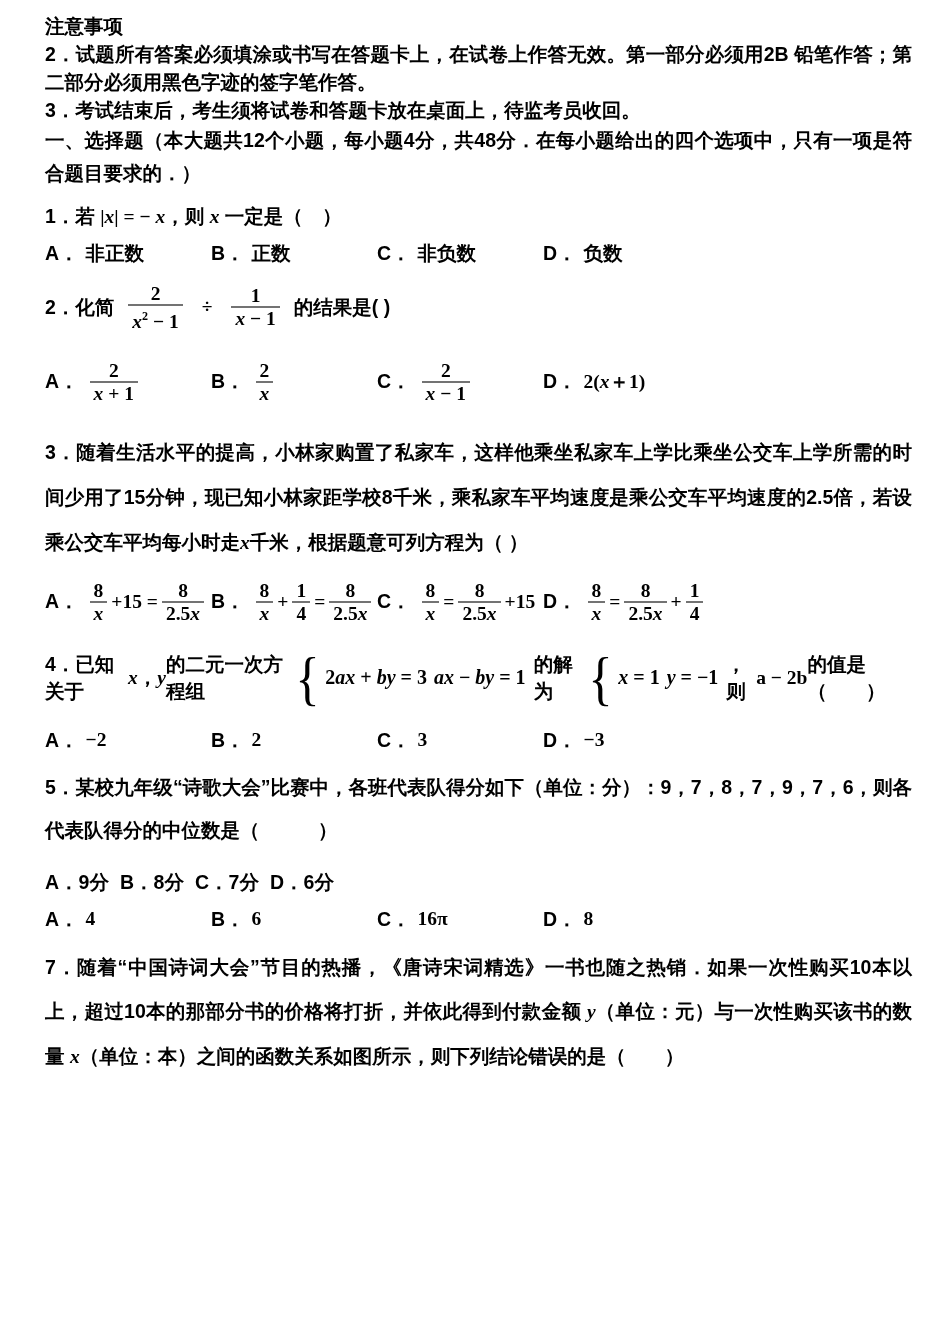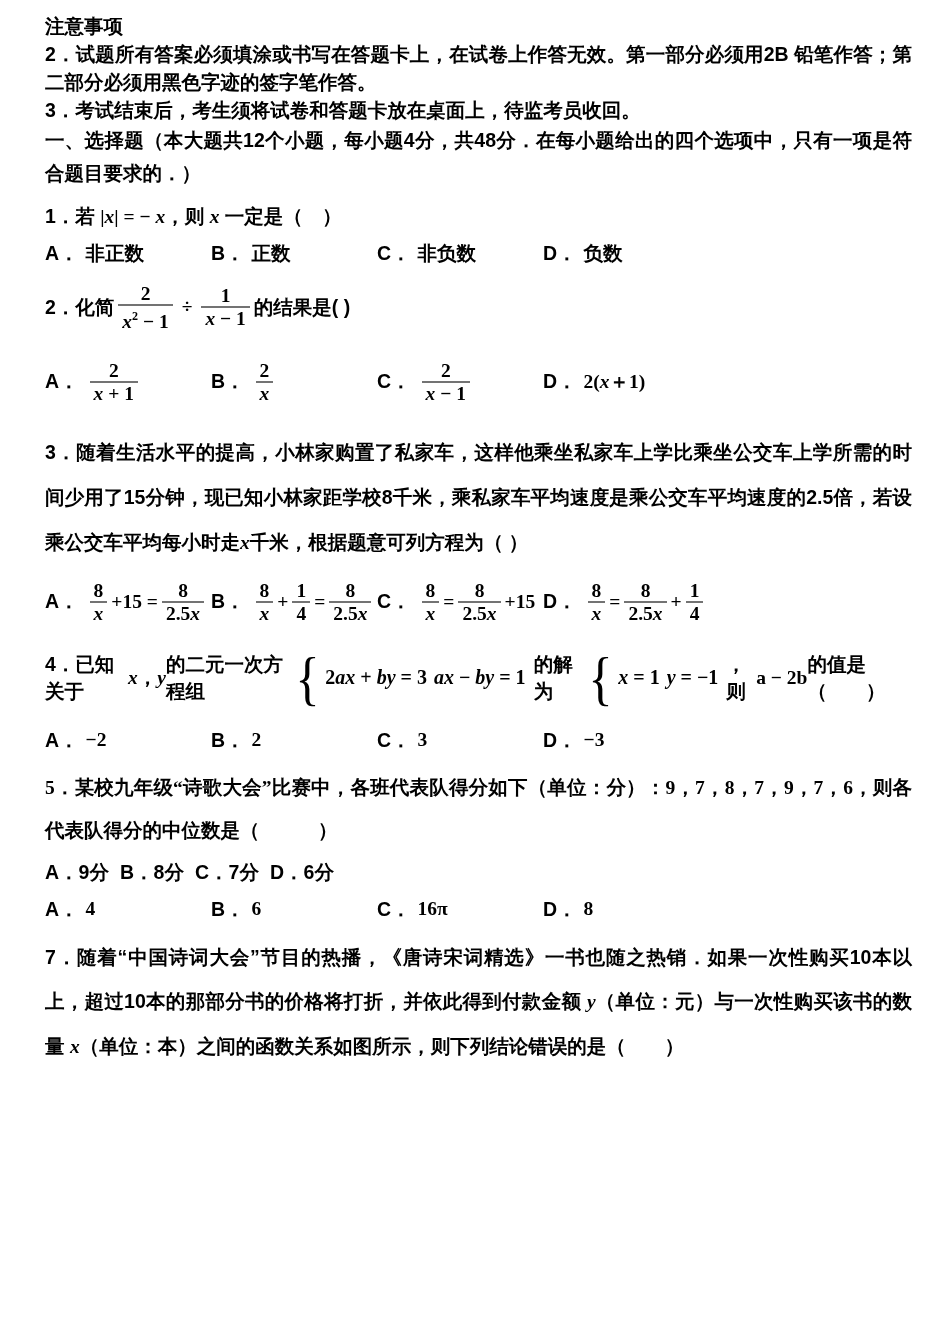--- a/index.html
+++ b/index.html
@@ -55,28 +55,28 @@
   .optrow { display: flex; align-items: center; }
   .opt { width: 166px; display: flex; align-items: center; }
   .opt:last-child { width: auto; }
   .olabel { margin-right: 7px; }
   .opt5 { width: 75px; }
   .opt5:last-child { width: auto; }
 
   
   #q1stem  { margin-top: 13px; }
   #q1opts  { margin-top: 10px; }
-  #q2stem  { margin-top: 16px; }
+  #q2stem  { margin-top: 16px; gap: 10px; }
   #q2opts  { margin-top: 28px; }
   #q3para  { margin-top: 26px; line-height: 45px; }
   #q3opts  { margin-top: 15px; }
   #q4stem  { margin-top: 26px; }
   #q4opts  { margin-top: 21px; }
-  #q5para  { margin-top: 12px; line-height: 43px; font-family: Liberation Serif, serif; }
-  #q5opts  { margin-top: 7px; }
+  #q5para  { margin-top: 12px; line-height: 43px; }
+  #q5opts  { margin-top: 17px; }
   #q6stem  { margin-top: 14px; }
   #q6opts  { margin-top: 10px; }
   #q7para  { margin-top: 12px; line-height: 44px; }
 </style>
 </head>
 <body>
 
 <div class="page">
 
 

